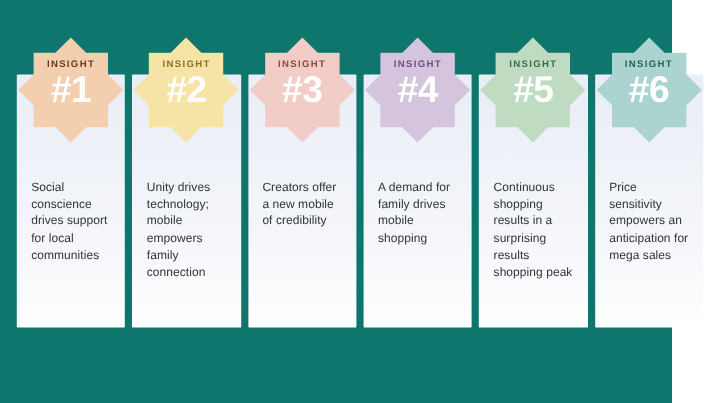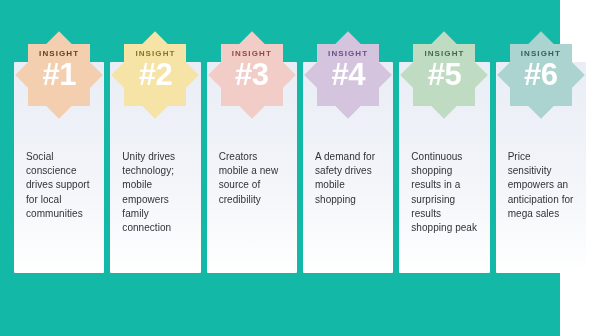--- a/index.html
+++ b/index.html
@@ -11,21 +11,21 @@
     height: 336px;
     background: #ffffff;
     font-family: "Liberation Sans", sans-serif;
     overflow: hidden;
   }
 
   #board {
     position: relative;
     width: 560px;
     height: 336px;
-    background: #14b8a6;
+    background: #0f766e;
   }
 
   #cards {
     position: absolute;
     left: 14px;
     top: 62px;
     width: 572px;
     height: 211px;
     display: flex;
     flex-direction: row;
@@ -160,36 +160,36 @@
           <div class="star">
             <div class="sq a" style="background: rgb(242, 205, 200);"></div>
             <div class="sq b" style="background: rgb(242, 205, 200);"></div>
           </div>
           <div class="badge-text">
             <div class="insight-label" style="color: rgb(143, 74, 65);">INSIGHT</div>
             <div class="insight-number" style="color: rgb(255, 255, 255);">#3</div>
           </div>
         </div>
         <div class="card-body">
-          <p class="card-text">Creators mobile a new source of credibility</p>
+          <p class="card-text">Creators offer a new mobile of credibility</p>
         </div>
       </div>
       <div class="card">
         <div class="badge-wrap">
           <div class="star">
             <div class="sq a" style="background: rgb(212, 196, 221);"></div>
             <div class="sq b" style="background: rgb(212, 196, 221);"></div>
           </div>
           <div class="badge-text">
             <div class="insight-label" style="color: rgb(110, 79, 133);">INSIGHT</div>
             <div class="insight-number" style="color: rgb(255, 255, 255);">#4</div>
           </div>
         </div>
         <div class="card-body">
-          <p class="card-text">A demand for safety drives mobile shopping</p>
+          <p class="card-text">A demand for family drives mobile shopping</p>
         </div>
       </div>
       <div class="card">
         <div class="badge-wrap">
           <div class="star">
             <div class="sq a" style="background: rgb(191, 220, 195);"></div>
             <div class="sq b" style="background: rgb(191, 220, 195);"></div>
           </div>
           <div class="badge-text">
             <div class="insight-label" style="color: rgb(63, 107, 75);">INSIGHT</div>

